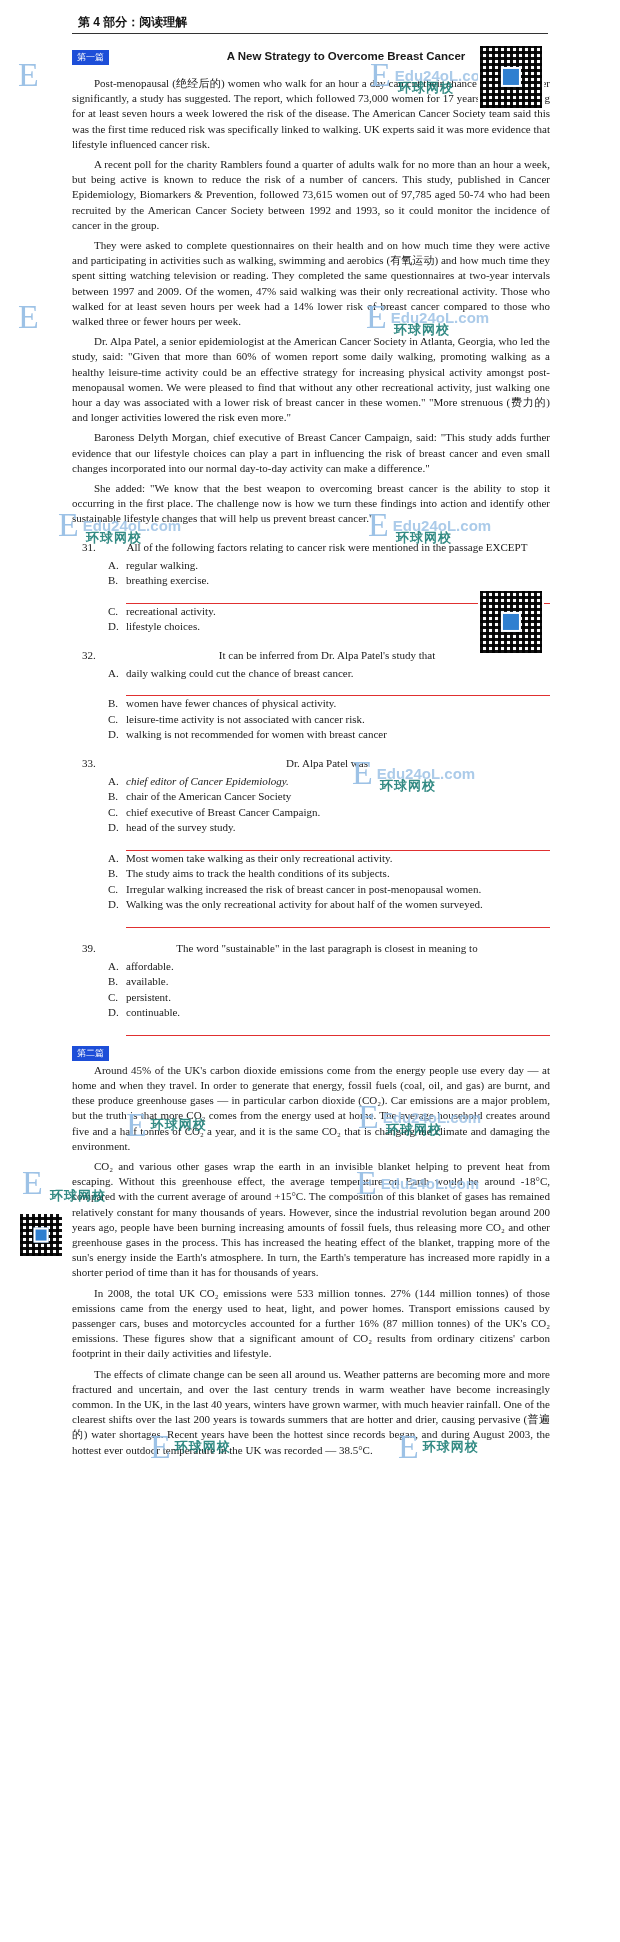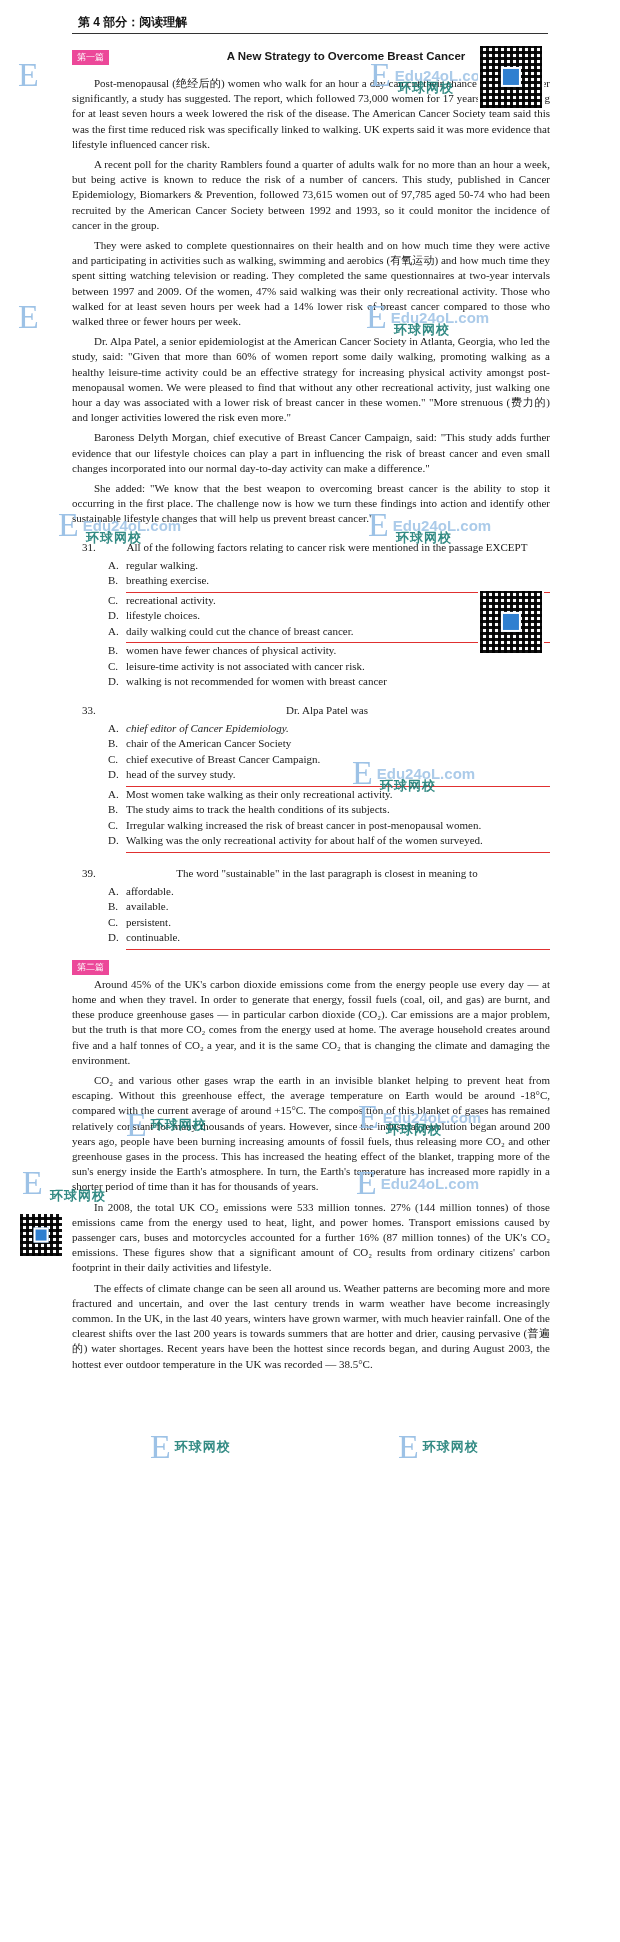--- a/index.html
+++ b/index.html
@@ -92,21 +92,21 @@
   
   .content {
     position: absolute;
     left: 72px;
     top: 42px;
     width: 478px;
     z-index: 2;
   }
   .section-tag {
     display: inline-block;
-    background: #ec4899;
+    background: #1d4ed8;
     color: #fff;
     font-family: "Liberation Sans", sans-serif;
     font-size: 9px;
     padding: 1px 5px;
     vertical-align: middle;
   }
   .passage-title {
     text-align: center;
     font-family: "Liberation Sans", sans-serif;
     font-weight: bold;
@@ -138,21 +138,21 @@
   .opt {
     font-size: 11px;
     line-height: 15.5px;
     margin-left: 36px;
     display: flex;
   }
   .opt .lbl { width: 18px; flex: none; }
   .opt .txt { flex: 1; }
   .hl-u {
     background-image: linear-gradient(to top, #e03030 0, #e03030 1px, transparent 1px);
-    padding-bottom: 4px;
+    padding-bottom: 15px;
   }
   .ital { font-style: italic; }
 
   .passage2-wrap { margin-top: 10px; }
   .p2-head { display: flex; align-items: center; gap: 6px; margin-bottom: 2px; }
 </style>
 </head>
 <body>
 
 <div class="page">
@@ -285,20 +285,24 @@
     </div>
     <div class="opt">
       <span class="lbl">C.</span>
       <span class="txt">recreational activity.</span>
     </div>
     <div class="opt">
       <span class="lbl">D.</span>
       <span class="txt">lifestyle choices.</span>
     </div>
 
+    <div class="q">
+      <span class="num">32.</span>
+      <span class="stem">It can be inferred from Dr. Alpa Patel's study that</span>
+    </div>
     <div class="opt">
       <span class="lbl">A.</span>
       <span class="txt hl-u">daily walking could cut the chance of breast cancer.</span>
     </div>
     <div class="opt">
       <span class="lbl">B.</span>
       <span class="txt">women have fewer chances of physical activity.</span>
     </div>
     <div class="opt">
       <span class="lbl">C.</span>

